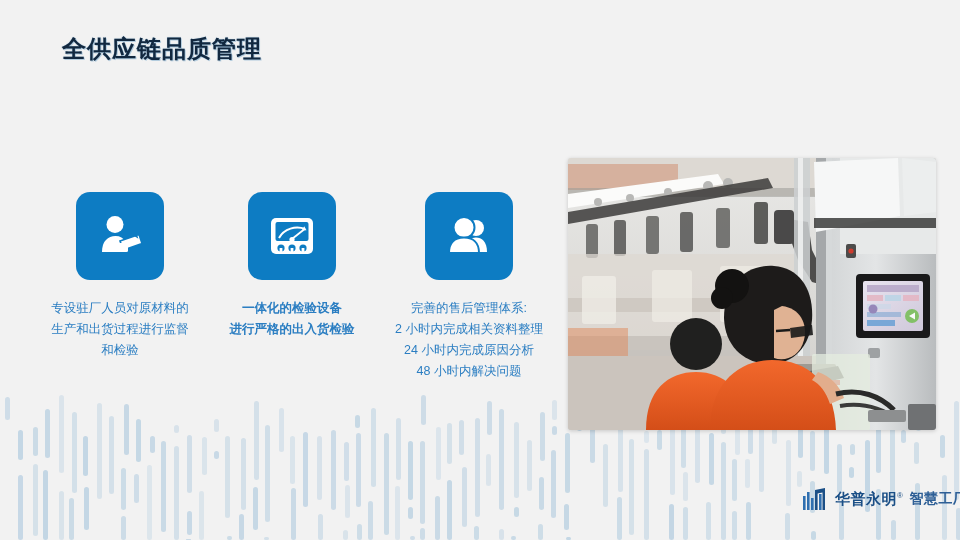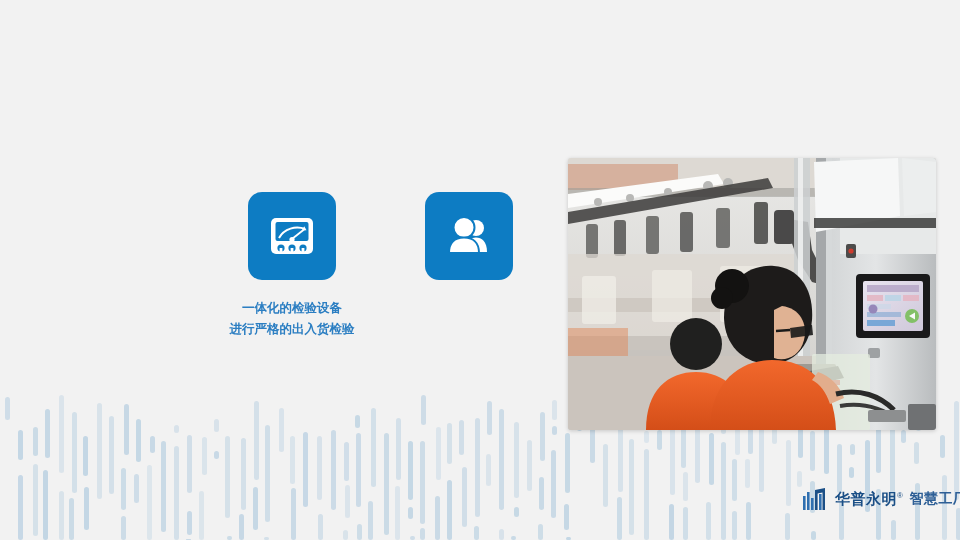--- a/index.html
+++ b/index.html
@@ -267,21 +267,37 @@
       <div class="deco-bar" style="left: 916px; top: 22px; height: 14px; background: rgb(195, 214, 228); opacity: 0.71;"></div>
       <div class="deco-bar" style="left: 914px; top: 47px; height: 22px; background: rgb(195, 214, 228); opacity: 0.69;"></div>
       <div class="deco-bar" style="left: 915px; top: 88px; height: 57px; background: rgb(195, 214, 228); opacity: 0.84;"></div>
       <div class="deco-bar" style="left: 928px; top: 13px; height: 18px; background: rgb(195, 214, 228); opacity: 0.97;"></div>
       <div class="deco-bar" style="left: 940px; top: 40px; height: 23px; background: rgb(195, 214, 228); opacity: 0.88;"></div>
       <div class="deco-bar" style="left: 942px; top: 80px; height: 65px; background: rgb(195, 214, 228); opacity: 0.63;"></div>
       <div class="deco-bar" style="left: 954px; top: 6px; height: 99px; background: rgb(195, 214, 228); opacity: 0.6;"></div>
       <div class="deco-bar" style="left: 956px; top: 113px; height: 32px; background: rgb(195, 214, 228); opacity: 0.77;"></div>
     </div>
 
-
+  <div id="page-title">全供应链品质管理</div>
+
+  <div class="feature" id="feature-1">
+    <div class="feature-icon">
+      <svg width="52" height="52" viewBox="0 0 52 52" aria-hidden="true">
+        <circle cx="21" cy="14.5" r="8.5" fill="#ffffff"></circle>
+        <path d="M8 42 C8 31 14 26 21.5 26 C26 26 29.5 28 31.5 31.5 L31.5 42 Z" fill="#ffffff"></path>
+        <path d="M26 31 L45 24.5 L48 33.5 L29.5 40 Z" fill="#ffffff"></path>
+        <path d="M26 31 L45 24.5 L48 33.5 L29.5 40 Z" fill="none" stroke="#0d7cc3" stroke-width="1.6"></path>
+        <path d="M40.5 26.2 L43.2 25.2 L44.4 28.8 Z" fill="#0d7cc3"></path>
+        <rect x="22" y="33" width="12" height="9" rx="1.5" fill="#ffffff"></rect>
+      </svg>
+    </div>
+    <div class="feature-text">专设驻厂人员对原材料的
+生产和出货过程进行监督
+和检验</div>
+  </div>
 
   <div class="feature" id="feature-2">
     <div class="feature-icon">
       <svg width="52" height="52" viewBox="0 0 52 52" aria-hidden="true">
         <rect x="5" y="8" width="42" height="36" rx="5" fill="#ffffff"></rect>
         <rect x="9.5" y="12" width="33" height="19" rx="2" fill="#0d7cc3"></rect>
         <path d="M13 28 C18 18.5 30 15.5 39 19" fill="none" stroke="#ffffff" stroke-width="2"></path>
         <path d="M38.2 16.2 L40.5 20.2 L36 20.6 Z" fill="#ffffff"></path>
         <path d="M26 29 L38 19.5" stroke="#ffffff" stroke-width="1.8"></path>
         <circle cx="26" cy="29.5" r="2.6" fill="#ffffff"></circle>
@@ -299,20 +315,24 @@
 
   <div class="feature" id="feature-3">
     <div class="feature-icon">
       <svg width="52" height="52" viewBox="0 0 52 52" aria-hidden="true">
         <circle cx="33" cy="18" r="8" fill="#ffffff"></circle>
         <path d="M23 42 C23 31.5 27.5 27.5 33 27.5 C38.5 27.5 44 31.5 44 42 Z" fill="#ffffff"></path>
         <circle cx="21" cy="17.5" r="10.5" fill="#ffffff" stroke="#0d7cc3" stroke-width="2"></circle>
         <path d="M6 43 C6 32 12.5 27.5 21 27.5 C29.5 27.5 36 32 36 43 Z" fill="#ffffff" stroke="#0d7cc3" stroke-width="2"></path>
       </svg>
     </div>
+    <div class="feature-text">完善的售后管理体系:
+2 小时内完成相关资料整理
+24 小时内完成原因分析
+48 小时内解决问题</div>
   </div>
 
   <div id="factory-photo">
     <svg width="368" height="272" viewBox="0 0 368 272" aria-hidden="true">
       <defs>
         <linearGradient id="ceilGrad" x1="0" y1="0" x2="0" y2="1">
           <stop offset="0" stop-color="#e9e9e7"></stop>
           <stop offset="1" stop-color="#cfcdc9"></stop>
         </linearGradient>
         <linearGradient id="cabGrad" x1="0" y1="0" x2="1" y2="0">

